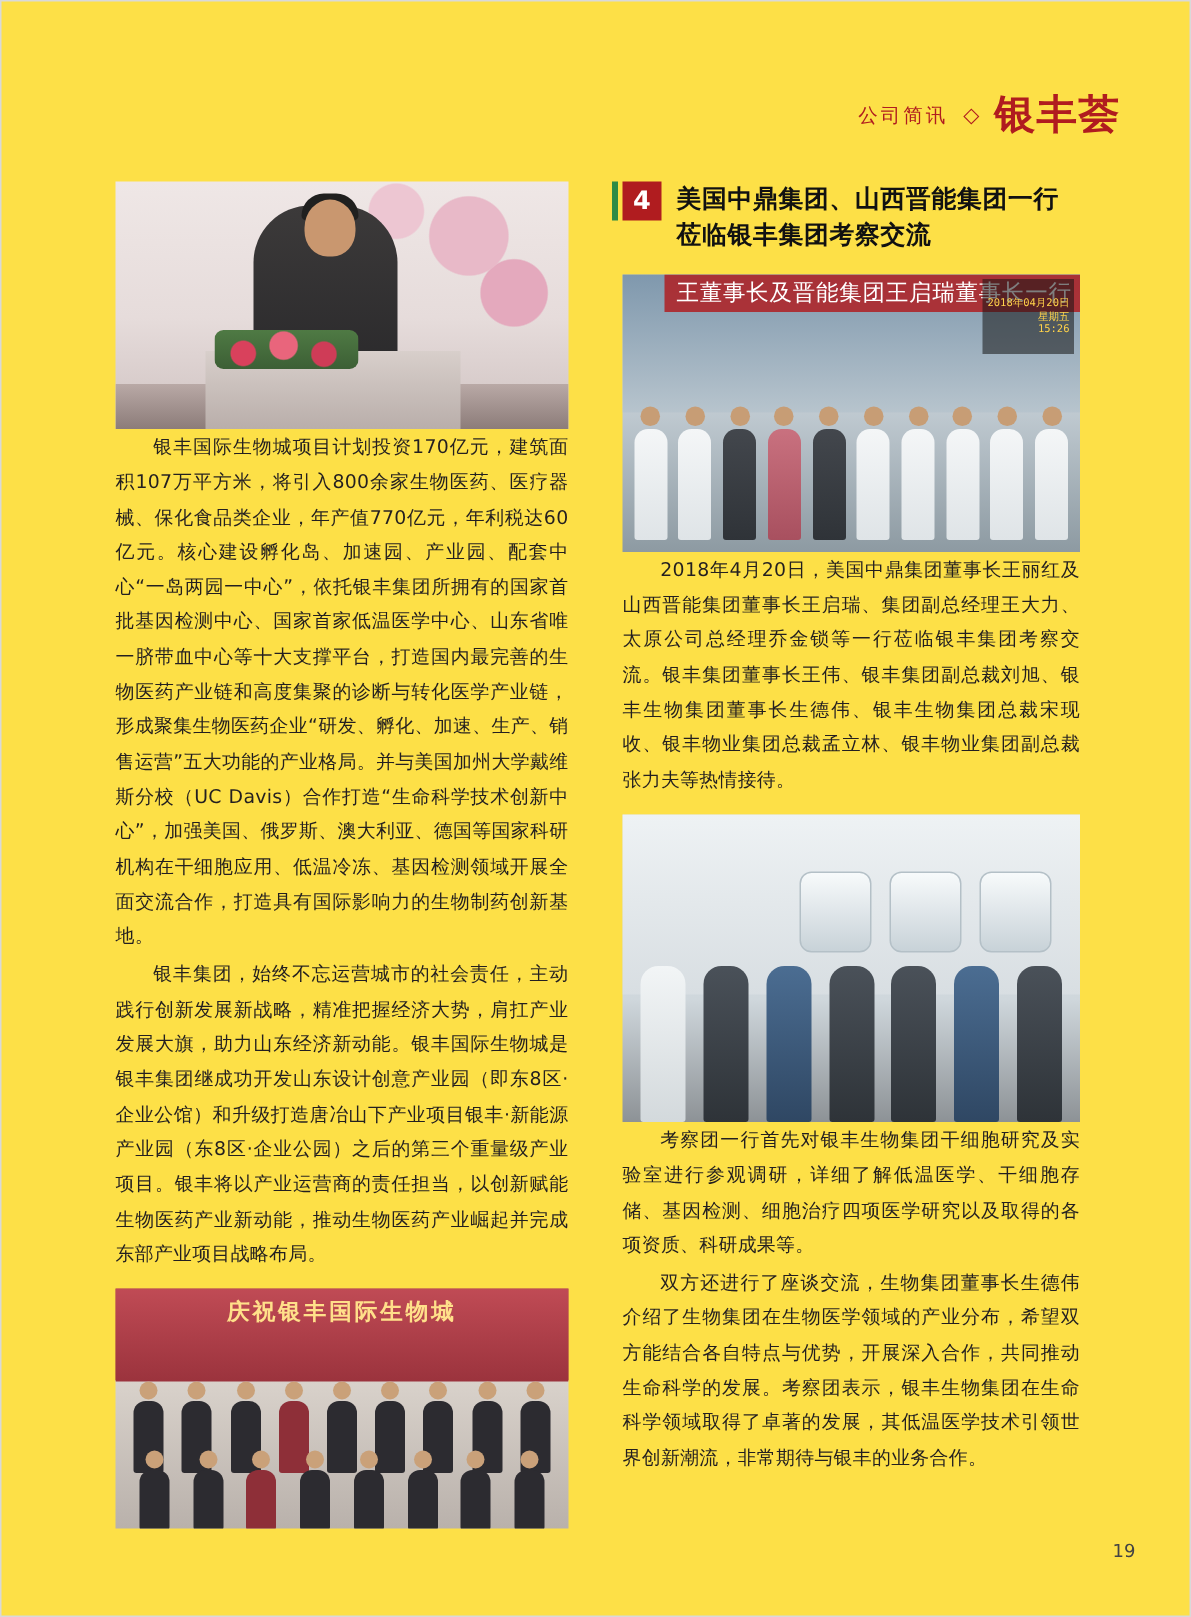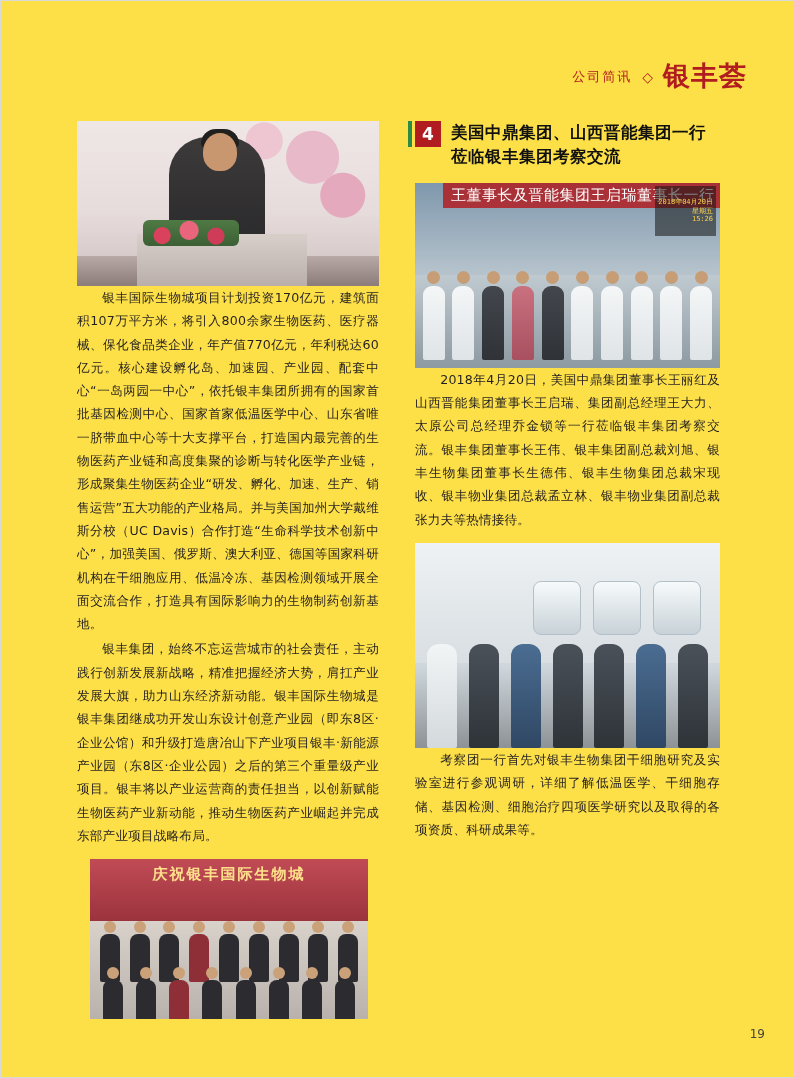--- a/index.html
+++ b/index.html
@@ -146,24 +146,23 @@
     border-radius: 6px;
   }
   #photo-speaker .floor {
     position: absolute;
     left: 0; bottom: 0; width: 100%; height: 30px;
     background: linear-gradient(180deg,#b9a9a6,#8c7c79);
   }
 
   
   #photo-group-left {
-    width: 278px;
+    width: 302px;
     height: 160px;
     background: linear-gradient(180deg,#b2474f 0%, #9c3a43 38%, #d9d2cb 38.5%, #b9b1ab 100%);
-    margin-left: 13px;
   }
   #photo-group-left .banner {
     position: absolute;
     left: 0; top: 0; width: 100%; height: 62px;
     background: linear-gradient(180deg,#c04b55,#9b333d);
     color: #ffe08a;
     font-size: 15px;
     font-weight: bold;
     text-align: center;
     line-height: 30px;
@@ -285,21 +284,21 @@
     margin: 0 0 2px 0;
     text-align: justify;
     text-justify: inter-ideograph;
     text-indent: 2em;
     letter-spacing: 0.2px;
   }
   .gap-top { margin-top: 12px; }
 
   .page-number {
     position: absolute;
-    right: 28px;
+    right: 36px;
     bottom: 36px;
     font-size: 12px;
     color: #444;
   }
 </style>
 </head>
 <body>
 
 <div class="page">
 
@@ -492,16 +491,17 @@
             <div class="fig blue"></div>
           </div>
         <div>
             <div class="fh"></div>
             <div class="fig"></div>
           </div>
       </div>
     </div>
 
     <p class="body gap-top">考察团一行首先对银丰生物集团干细胞研究及实验室进行参观调研，详细了解低温医学、干细胞存储、基因检测、细胞治疗四项医学研究以及取得的各项资质、科研成果等。</p>
+    <p class="body">双方还进行了座谈交流，生物集团董事长生德伟介绍了生物集团在生物医学领域的产业分布，希望双方能结合各自特点与优势，开展深入合作，共同推动生命科学的发展。考察团表示，银丰生物集团在生命科学领域取得了卓著的发展，其低温医学技术引领世界创新潮流，非常期待与银丰的业务合作。</p>
   </div>
 
   <div class="page-number">19</div>
 </div>
 
 </body></html>

